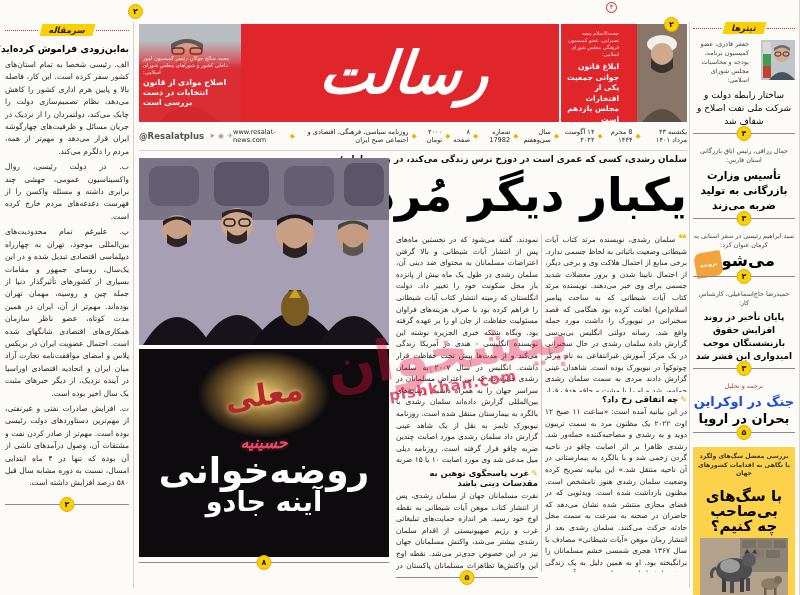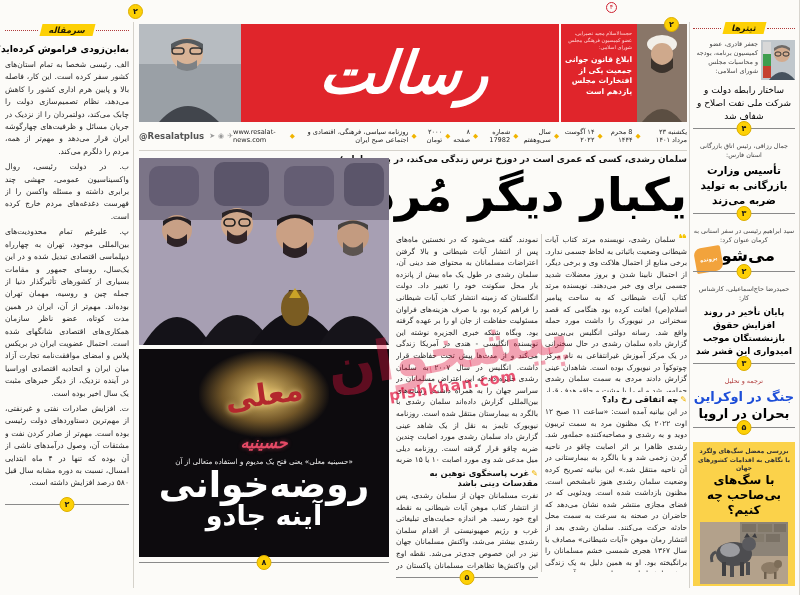--- a/index.html
+++ b/index.html
@@ -63,34 +63,38 @@
     <svg width="102" height="98" viewBox="0 0 102 98">
       <rect width="102" height="98" fill="#9aa0a6"></rect>
       <rect width="102" height="40" fill="#b7bcc1"></rect>
       <circle cx="48" cy="30" r="16" fill="#d8b396"></circle>
       <path d="M32 26 q16 -14 32 0 l0 -6 q-16 -10 -32 0 z" fill="#555a5e"></path>
       <path d="M38 36 q10 8 20 0 l0 8 q-10 6 -20 0 z" fill="#7d8185"></path>
       <rect x="33" y="24" width="12" height="6" rx="3" fill="none" stroke="#333" stroke-width="1.4"></rect>
       <rect x="51" y="24" width="12" height="6" rx="3" fill="none" stroke="#333" stroke-width="1.4"></rect>
       <path d="M20 98 q28 -32 60 0 z" fill="#41454c"></path>
     </svg>
+    <div style="position:absolute;left:0;right:0;bottom:0;height:64px;background:linear-gradient(to bottom, rgba(224,37,43,0) 0%, rgba(224,37,43,0.93) 35%);padding:14px 4px 3px 4px;">
+      <div style="font-size:5.2px;line-height:7px;color:#ffe3e3;text-align:left;">محمد صالح جوکار، رئیس کمیسیون امور داخلی کشور و شوراهای مجلس شورای اسلامی:</div>
+      <div style="font-size:7.8px;line-height:10px;font-weight:bold;color:#fff;text-align:left;margin-top:2px;">اصلاح موادی از قانون انتخابات در دست بررسی است</div>
+    </div>
   </div>
 
   <div style="position:absolute;left:562px;top:24px;width:126px;height:98px;background:#e0252b;">
     <div class="badge" style="position:absolute;right:8px;top:-7px;">۲</div>
     <div style="display:flex;height:100%;">
       <svg width="50" height="98" viewBox="0 0 50 98">
         <rect width="50" height="98" fill="#7d6a5c"></rect>
         <rect width="50" height="98" fill="#9b8a7a" opacity="0.4"></rect>
         <ellipse cx="25" cy="20" rx="15" ry="9" fill="#f2efe9"></ellipse>
         <circle cx="25" cy="30" r="11" fill="#cfa98c"></circle>
         <path d="M14 34 q11 14 22 0 l0 10 q-11 10 -22 0 z" fill="#3c332c"></path>
         <path d="M5 98 q20 -26 40 0 z" fill="#5b4e42"></path>
       </svg>
-      <div style="flex:1;padding:6px 5px 4px 4px;">
+      <div style="flex:1;padding:6px 18px 4px 4px;">
         <div style="font-size:5px;line-height:7px;color:#ffd9d9;">حجت‌الاسلام مجید نصیرایی، عضو کمیسیون فرهنگی مجلس شورای اسلامی:</div>
         <div style="font-size:7.6px;line-height:10.5px;font-weight:bold;color:#fff;margin-top:4px;">ابلاغ قانون جوانی جمعیت یکی از افتخارات مجلس یازدهم است</div>
       </div>
     </div>
   </div>
 
   <div style="position:absolute;left:140px;top:126px;width:548px;height:20px;display:flex;align-items:center;font-size:6.6px;color:#222;">
     <span>یکشنبه ۲۳ مرداد ۱۴۰۱</span>
     <span style="color:#f0b400;margin:0 3px;">◆</span>
     <span>8 محرم ۱۴۴۴</span>
@@ -176,38 +180,37 @@
       <circle cx="214" cy="78" r="16" fill="#c39b80"></circle>
       <path d="M199 72 q15 -13 30 0 l0 -5 q-15 -9 -30 0 z" fill="#46423f"></path>
       <path d="M204 84 q10 11 20 0 l0 10 q-10 8 -20 0 z" fill="#5c5450"></path>
       <path d="M180 187 q34 -58 70 0 l0 0 z" fill="#16141a"></path>
     </svg>
     <div style="background:#0d0b0e;height:206px;padding-top:2px;">
       <div style="width:130px;height:86px;margin:0 auto;background:radial-gradient(ellipse at center, rgba(244,208,118,0.95) 0%, rgba(196,148,62,0.55) 45%, rgba(0,0,0,0) 72%);display:flex;align-items:center;justify-content:center;">
         <span style="font-size:30px;font-weight:bold;color:#b3272d;text-shadow:0 0 6px rgba(255,220,140,0.9);transform:rotate(-8deg);">معلی</span>
       </div>
       <div style="text-align:center;font-size:16px;font-weight:bold;font-style:italic;color:#e64a66;margin-top:-4px;text-shadow:0 0 4px rgba(230,74,102,0.5);">حسینیه</div>
-      <div style="text-align:center;font-size:7.2px;color:#eeeeee;margin-top:5px;">«حسینیه معلی» یعنی فتح یک مدیوم و استفاده متعالی از آن</div>
       <div style="text-align:center;font-size:36px;line-height:31px;font-weight:800;color:#ffffff;margin-top:3px;">روضه‌خوانی</div>
       <div style="text-align:center;font-size:27px;line-height:31px;font-weight:700;color:#ffffff;">آینه جادو</div>
     </div>
     <div class="sep">
       <div class="badge">۸</div>
     </div>
   </div>
 
   <div style="position:absolute;left:694px;top:22px;width:102px;">
     <div class="tagwrap">
       <div class="dots"></div>
       <div class="tag">تیترها</div>
       <div class="dots"></div>
     </div>
 
     <div style="margin-top:6px;">
-      <div style="display:flex;gap:3px;">
+      <div style="display:flex;gap:12px;">
         <svg width="34" height="40" viewBox="0 0 34 40">
           <rect width="34" height="40" fill="#c0c7cc"></rect>
           <rect x="2" y="2" width="8" height="36" fill="#3f9e4f"></rect>
           <rect x="2" y="2" width="8" height="12" fill="#d8d8d8"></rect>
           <rect x="2" y="26" width="8" height="12" fill="#c5402f"></rect>
           <circle cx="21" cy="14" r="8" fill="#d3ab8e"></circle>
           <path d="M13 11 q8 -7 16 0 l0 -3 q-8 -6 -16 0 z" fill="#6f6a66"></path>
           <rect x="14" y="12" width="6" height="4" rx="2" fill="none" stroke="#333" stroke-width="1"></rect>
           <rect x="22" y="12" width="6" height="4" rx="2" fill="none" stroke="#333" stroke-width="1"></rect>
           <path d="M8 40 q13 -16 26 0 z" fill="#46525e"></path>
@@ -251,21 +254,21 @@
       <div class="kicker" style="font-weight:normal;color:#b03a3a;">ترجمه و تحلیل</div>
       <div style="font-size:13px;line-height:17px;font-weight:900;text-align:center;margin-top:2px;color:#1d4ed8;">جنگ در اوکراین</div>
       <div style="font-size:13px;line-height:17px;font-weight:900;text-align:center;color:#000;">بحران در اروپا</div>
       <div class="sep">
           <div class="badge">۵</div>
         </div>
     </div>
 
     <div style="margin-top:4px;background:#fbd24a;padding:5px 5px 2px 5px;">
       <div style="font-size:6.2px;line-height:8.5px;font-weight:bold;text-align:center;color:#333;">بررسی معضل سگ‌های ولگرد با نگاهی به اقدامات کشورهای جهان</div>
-      <div style="font-size:12px;line-height:15px;font-weight:900;text-align:center;color:#000;margin-top:0;">با سگ‌های بی‌صاحب چه کنیم؟</div>
+      <div style="font-size:15px;line-height:15px;font-weight:900;text-align:center;color:#000;margin-top:11px;">با سگ‌های بی‌صاحب چه کنیم؟</div>
       <svg width="88" height="62" viewBox="0 0 88 62" style="display:block;margin:4px auto 0 auto;background:#b3a18b;">
         <rect width="88" height="62" fill="#b3a18b"></rect>
         <rect x="40" y="0" width="48" height="34" fill="#8c8377"></rect>
         <rect x="42" y="2" width="14" height="8" fill="#7a7165"></rect>
           <rect x="58" y="2" width="14" height="8" fill="#817868"></rect>
           <rect x="74" y="2" width="12" height="8" fill="#7a7165"></rect>
         <rect x="50" y="12" width="14" height="8" fill="#847b6d"></rect>
           <rect x="66" y="12" width="14" height="8" fill="#7a7165"></rect>
         <ellipse cx="34" cy="32" rx="18" ry="12" fill="#4d4d50"></ellipse>
         <ellipse cx="30" cy="28" rx="10" ry="7" fill="#9c9ca0"></ellipse>

